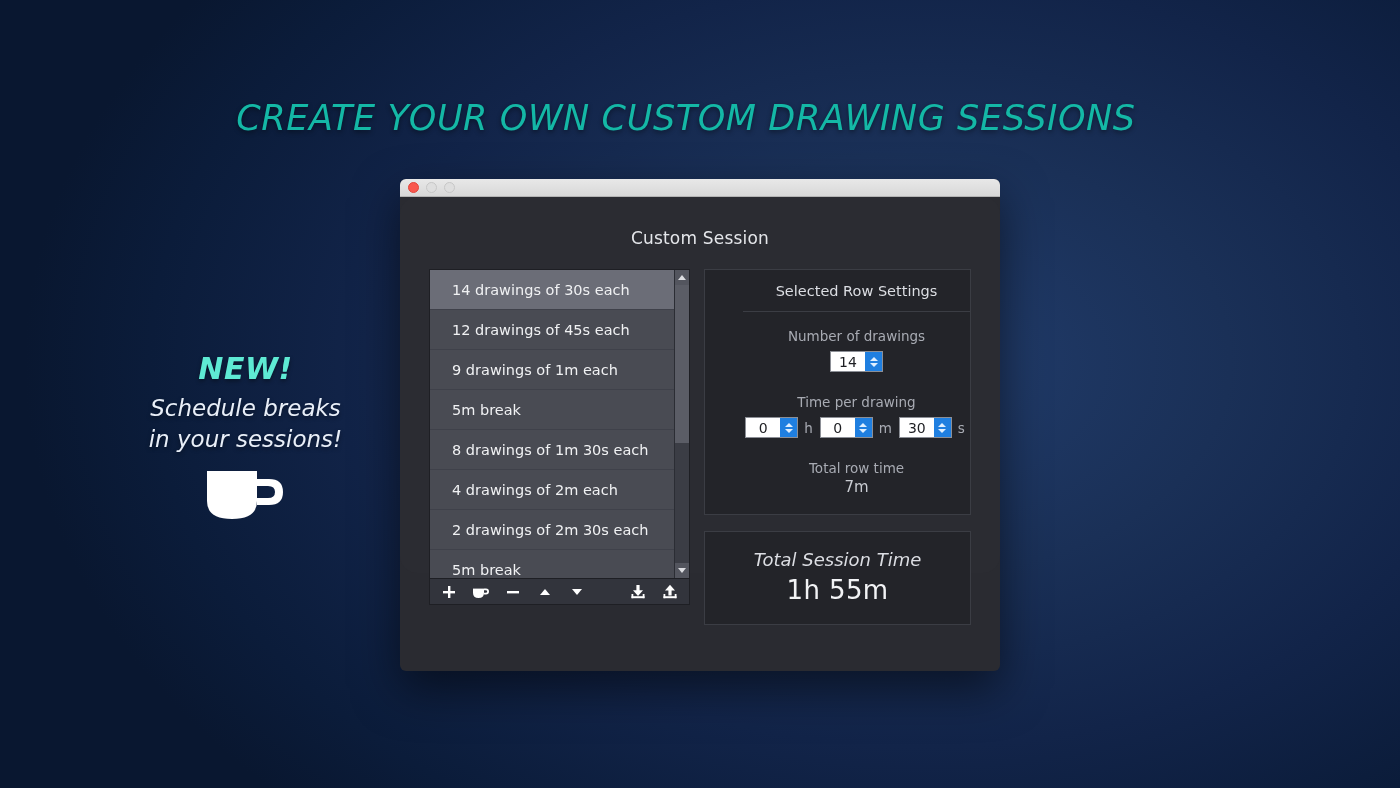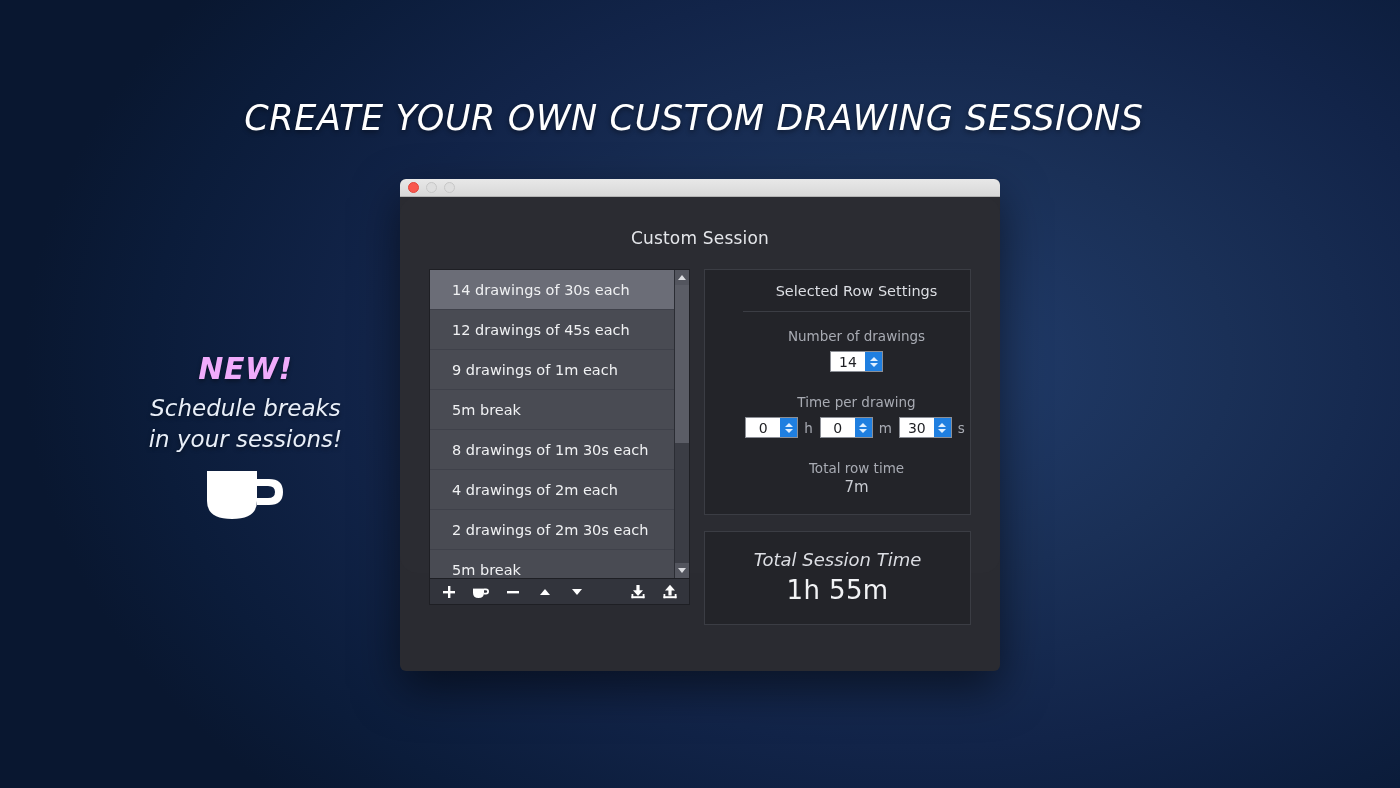--- a/index.html
+++ b/index.html
@@ -15,47 +15,47 @@
     background-color: #0a1d3c;
     background-image:
       radial-gradient(ellipse 900px 620px at 66% 46%, #213c6b 0%, #1a3057 34%, #122449 62%, #0b1c3a 86%, #091730 100%);
     position: relative;
   }
 
   
   #headline {
     position: absolute;
     top: 98px;
-    left: 12px;
+    left: 4px;
     width: 1364px;
     text-align: center;
     font-family: "DejaVu Sans", sans-serif;
     font-style: italic;
     font-weight: 400;
     font-size: 35px;
     letter-spacing: 0.6px;
-    color: #ffffff;
+    color: #14b8a6;
     text-shadow: 0 2px 5px rgba(0,0,0,0.45);
     white-space: nowrap;
   }
 
   
   #promo {
     position: absolute;
     left: 143px;
     top: 352px;
     width: 205px;
     text-align: center;
   }
   #promo-new {
     font-family: "DejaVu Sans", sans-serif;
     font-style: italic;
     font-weight: bold;
     font-size: 30px;
-    color: #f0abfc;
+    color: #5eead4;
     letter-spacing: 0.5px;
     text-shadow: 0 2px 4px rgba(0,0,0,0.4);
     line-height: 1.1;
   }
   #promo-sub {
     margin-top: 8px;
     font-family: "DejaVu Sans", sans-serif;
     font-style: italic;
     font-size: 23px;
     line-height: 1.34;

